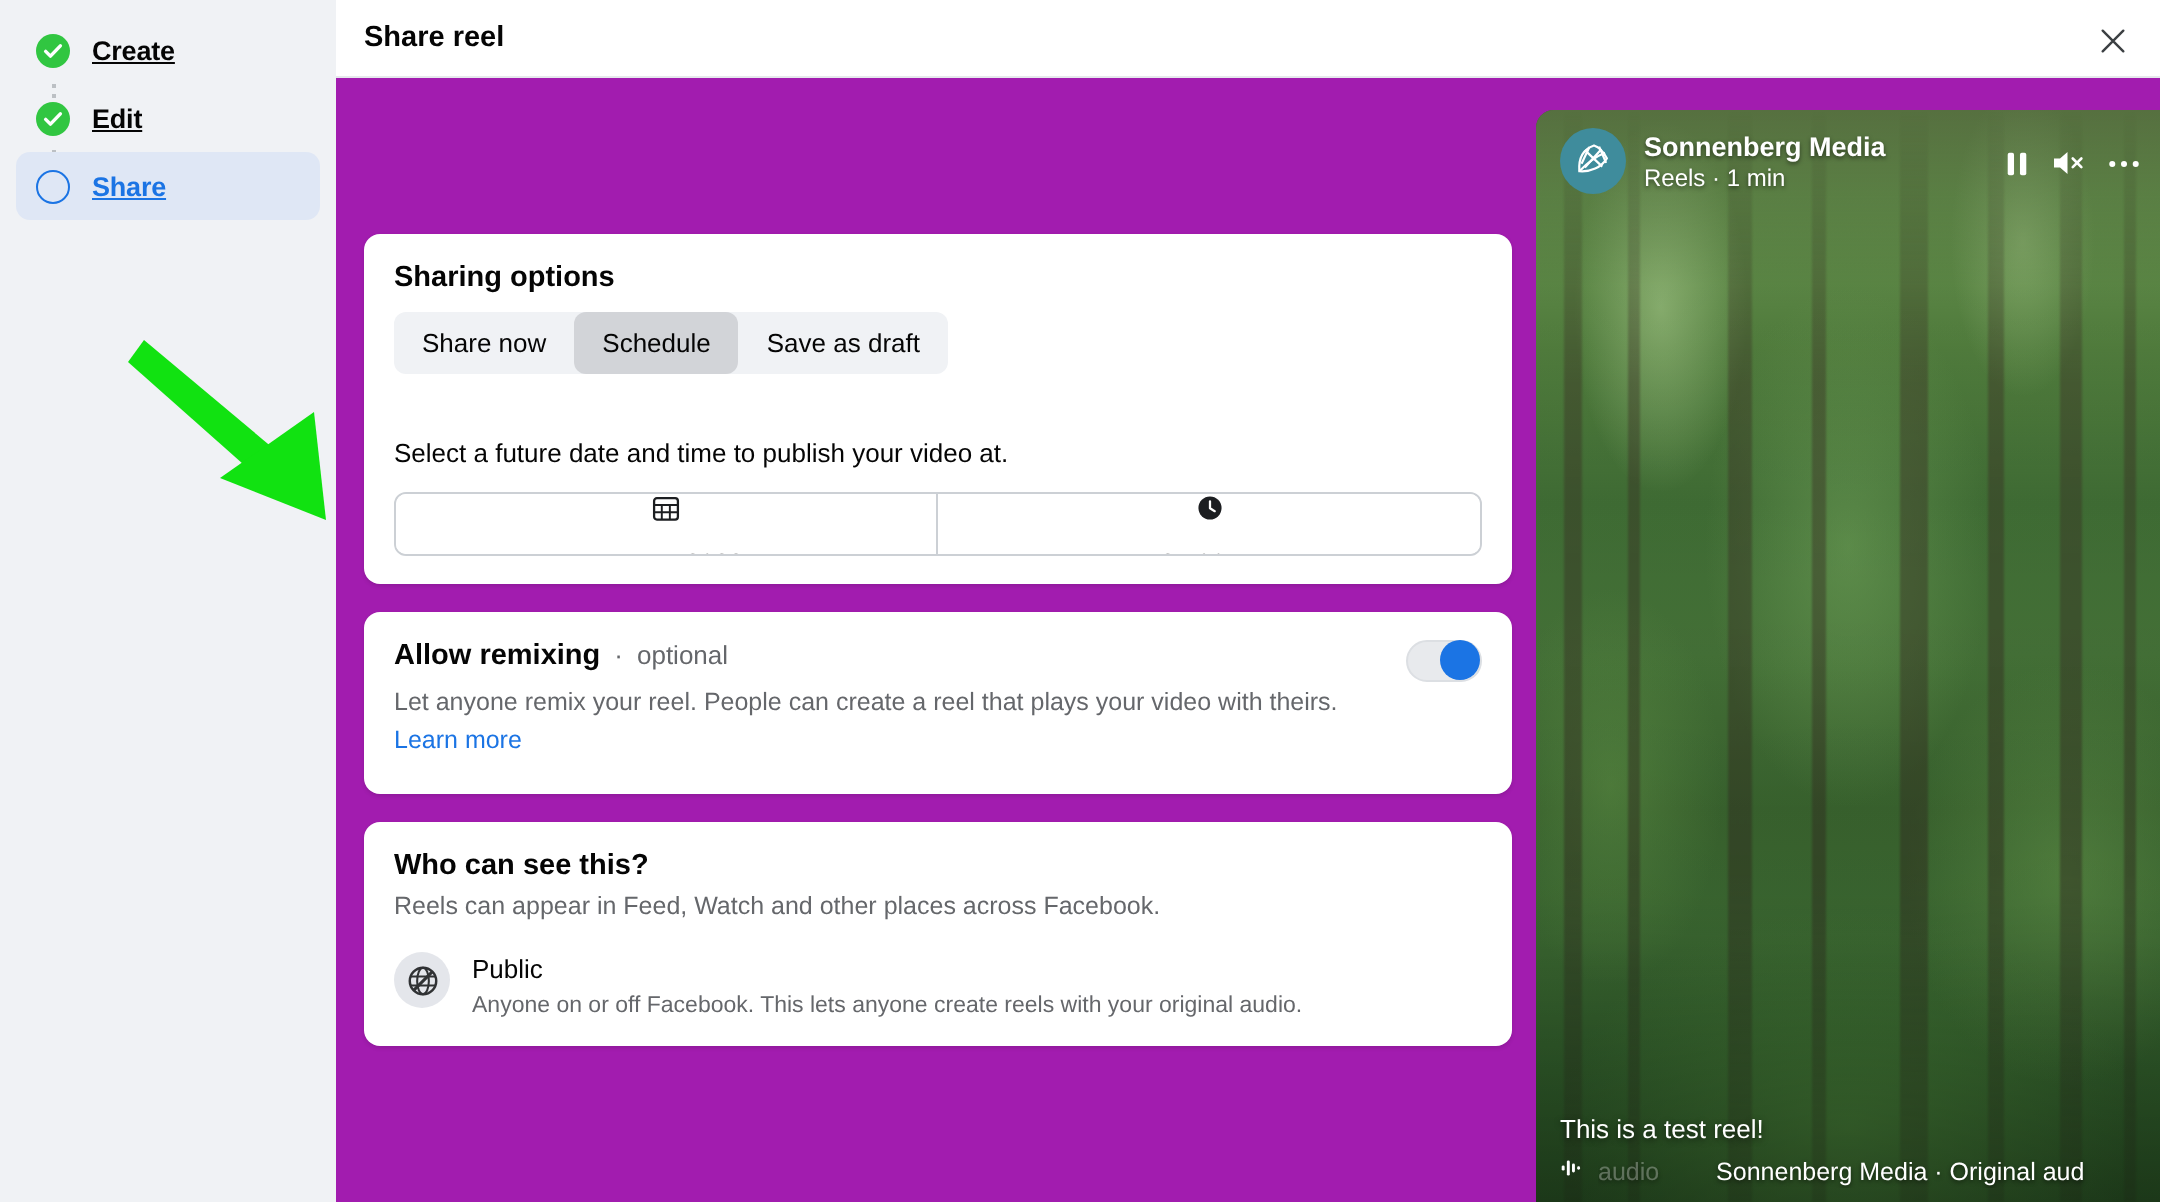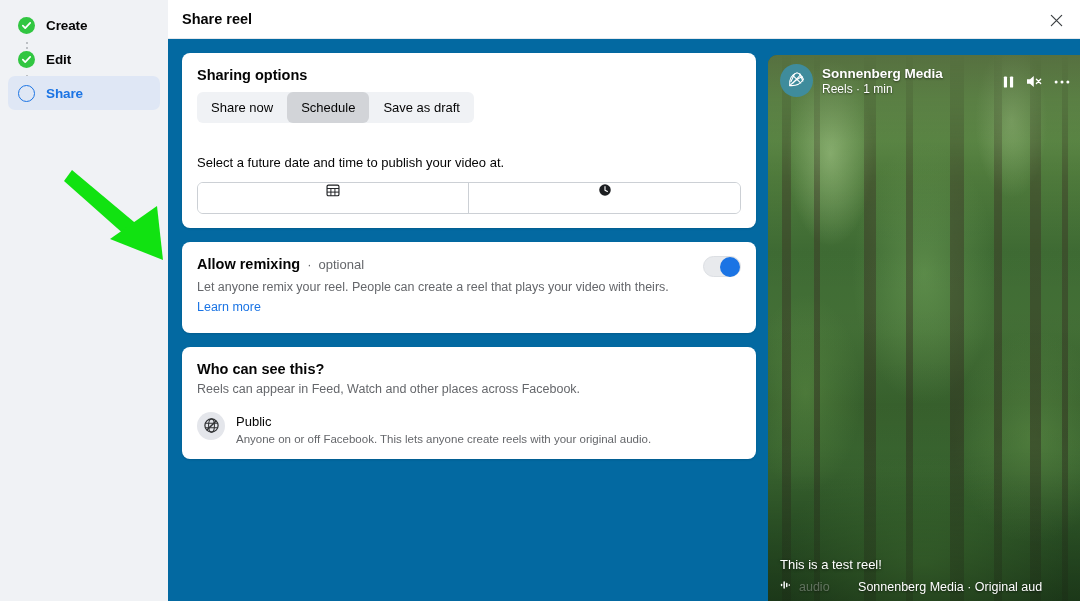--- a/index.html
+++ b/index.html
@@ -24,20 +24,21 @@
     display: flex; align-items: center; gap: 11px;
     height: 34px; padding: 0 10px;
     border-radius: 7px;
     position: relative;
     cursor: pointer;
   }
   .step.active { background: #dfe7f5; }
   .step-label {
     font-size: 13.5px; font-weight: bold; color: #050505;
     letter-spacing: -0.1px;
+    text-decoration: underline;
   }
   .step.active .step-label { color: #1b74e4; }
   .circle-done {
     width: 17px; height: 17px; border-radius: 50%;
     background: #31c641;
     display: flex; align-items: center; justify-content: center;
     flex: 0 0 17px;
   }
   .circle-done svg { display: block; }
   .circle-open {
@@ -55,21 +56,21 @@
   }
   .connector.c1 { top: 42px; }
   .connector.c2 { top: 75px; }
 
   
   .main {
     flex: 1 1 auto;
     height: 601px;
     display: flex;
     flex-direction: column;
-    background: #0369a1;
+    background: #a21caf;
     position: relative;
   }
   .topbar {
     height: 39px; background: #ffffff;
     display: flex; align-items: center;
     padding: 0 0 0 14px;
     border-bottom: 1px solid #e6e8ec;
     flex: 0 0 39px;
     position: relative;
   }
@@ -80,20 +81,21 @@
     display: flex; align-items: center; justify-content: center;
     border-radius: 50%; cursor: pointer;
   }
 
   .content-wrap {
     flex: 1 1 auto;
     display: flex;
     padding: 14px;
     gap: 0;
     overflow: hidden;
+    align-items: center;
   }
   .left-col { width: 574px; flex: 0 0 574px; display: flex; flex-direction: column; gap: 14px; }
 
   .card {
     background: #ffffff;
     border-radius: 8px;
     box-shadow: 0 1px 2px rgba(0,0,0,0.12);
     padding: 14px 15px;
   }
   .card-title { font-size: 14.5px; font-weight: bold; color: #050505; }

